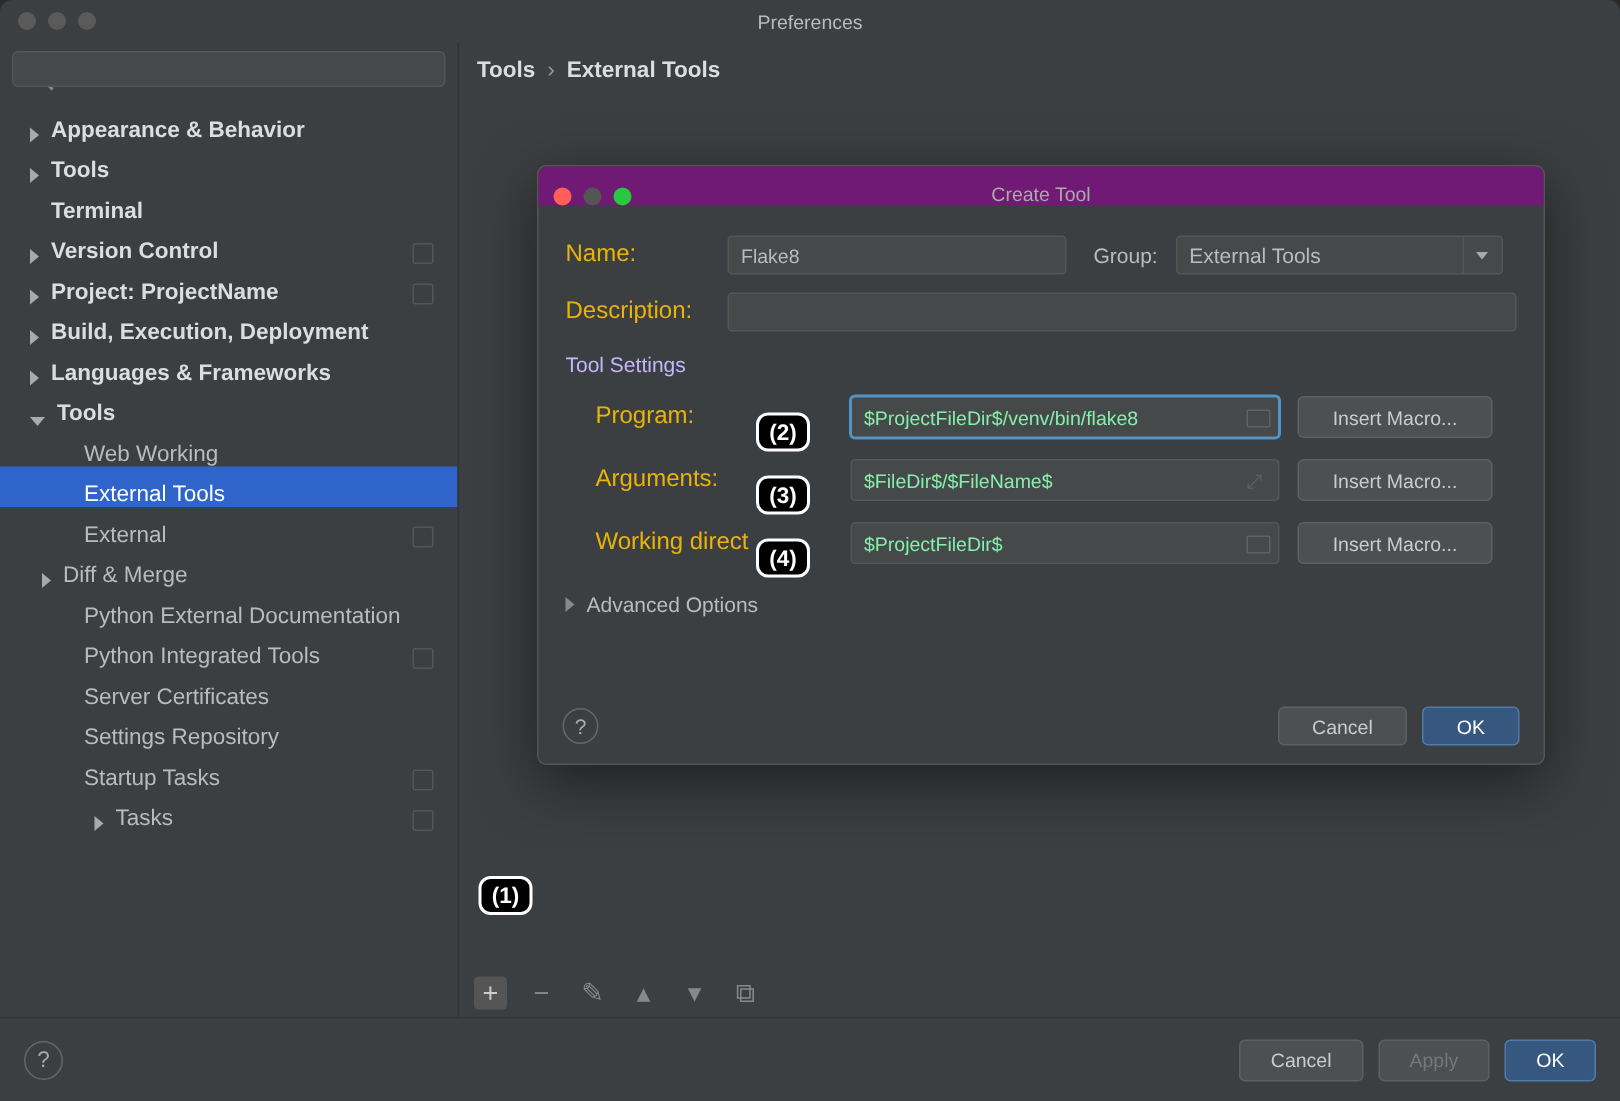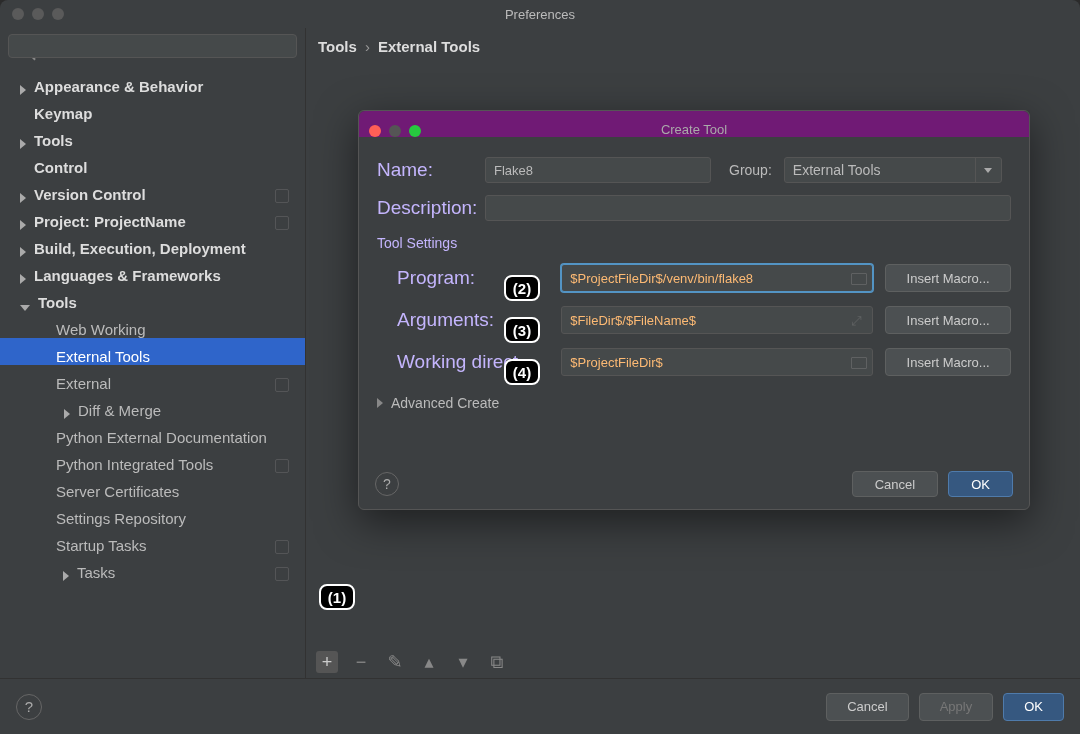--- a/index.html
+++ b/index.html
@@ -152,21 +152,21 @@
       position: absolute; left: 0; right: 0; text-align: center;
       font-size: 13px; color: #aaa;
     }
     .mtl { display: flex; gap: 8px; padding-left: 10px; }
     .mtl-dot { width: 12px; height: 12px; border-radius: 50%; }
     .mtl-red { background: #ff5f56; }
     .mtl-yellow { background: #555; }
     .mtl-green { background: #27c93f; }
     .modal-body { flex: 1; padding: 14px 18px; }
     .form-row { display: flex; align-items: center; height: 38px; }
-    .form-label { width: 108px; color: #c4b5fd; font-size: 19px; }
+    .form-label { width: 108px; color: #eab308; font-size: 16px; }
     .form-label.indent { padding-left: 20px; width: 148px; }
     .form-input {
       height: 26px; background: #45494a;
       border: 1px solid #555; border-radius: 3px;
       color: #bbb; padding: 0 8px; font-size: 13px;
     }
     .form-input.name { width: 226px; }
     .form-input.desc { width: 527px; }
     .group-label { margin-left: 18px; color: #bbb; }
     .group-select {
@@ -183,23 +183,23 @@
     }
     .group-caret::after {
       content: ""; width: 0; height: 0;
       border-left: 4px solid transparent;
       border-right: 4px solid transparent;
       border-top: 5px solid #aaa;
     }
     .section-label { color: #c4b5fd; margin: 8px 0 6px 0; font-size: 14px; }
     .tool-row { display: flex; align-items: center; height: 42px; }
     .tool-input {
-      height: 28px; width: 312px;
+      height: 28px; width: 286px;
       background: #45494a; border: 1px solid #555; border-radius: 3px;
-      color: #fdba74; padding: 0 28px 0 8px; font-size: 13px;
+      color: #86efac; padding: 0 28px 0 8px; font-size: 13px;
       position: relative;
     }
     .tool-input.highlight { border: 1px solid #5394c4; box-shadow: 0 0 0 1px #5394c4; }
     .input-wrap { position: relative; }
     .input-icon {
       position: absolute; right: 6px; top: 6px;
       width: 16px; height: 16px; opacity: 0.4;
     }
     .folder-icon::before {
       content: ""; position: absolute; width: 14px; height: 10px;
@@ -261,30 +261,26 @@
         <span class="search-icon"></span>
         <input class="search" style="">
       </div>
     </div>
     <div class="tree" id="tree">
         <div class="tree-item bold">
           <div class="arrow"></div>
           <span>Appearance &amp; Behavior</span>
         </div>
         <div class="tree-item bold">
+          <div class="arrow"></div>
+          <span>Tools</span>
+        </div>
+        <div class="tree-item bold">
           <div class="arrow-spacer"></div>
-          <span>Keymap</span>
-        </div>
-        <div class="tree-item bold">
-          <div class="arrow"></div>
-          <span>Tools</span>
-        </div>
-        <div class="tree-item bold">
-          <div class="arrow-spacer"></div>
-          <span>Control</span>
+          <span>Terminal</span>
         </div>
         <div class="tree-item bold">
           <div class="arrow"></div>
           <span>Version Control</span>
           <div class="project-icon"></div>
         </div>
         <div class="tree-item bold">
           <div class="arrow"></div>
           <span>Project: ProjectName</span>
           <div class="project-icon"></div>
@@ -304,21 +300,21 @@
         <div class="tree-item child">
           <span>Web Working</span>
         </div>
         <div class="tree-item child selected">
           <span>External Tools</span>
         </div>
         <div class="tree-item child">
           <span>External</span>
           <div class="project-icon"></div>
         </div>
-        <div class="tree-item child" style="padding-left: 64px;">
+        <div class="tree-item child" style="padding-left: 28px;">
           <div class="arrow"></div>
           <span>Diff &amp; Merge</span>
         </div>
         <div class="tree-item child">
           <span>Python External Documentation</span>
         </div>
         <div class="tree-item child">
           <span>Python Integrated Tools</span>
           <div class="project-icon"></div>
         </div>
@@ -415,21 +411,21 @@
       <div style="width:42px"></div>
       <div class="input-wrap">
         <input class="tool-input" value="$ProjectFileDir$" style="">
         <div class="input-icon folder-icon"></div>
       </div>
       <div class="insert-btn">Insert Macro...</div>
     </div>
 
     <div class="adv">
       <div class="arrow"></div>
-      <span>Advanced Create</span>
+      <span>Advanced Options</span>
     </div>
   </div>
   <div class="modal-footer">
     <div class="help">?</div>
     <div class="spacer"></div>
     <div class="mbtn">Cancel</div>
     <div class="mbtn primary">OK</div>
   </div>
 </div>
 

